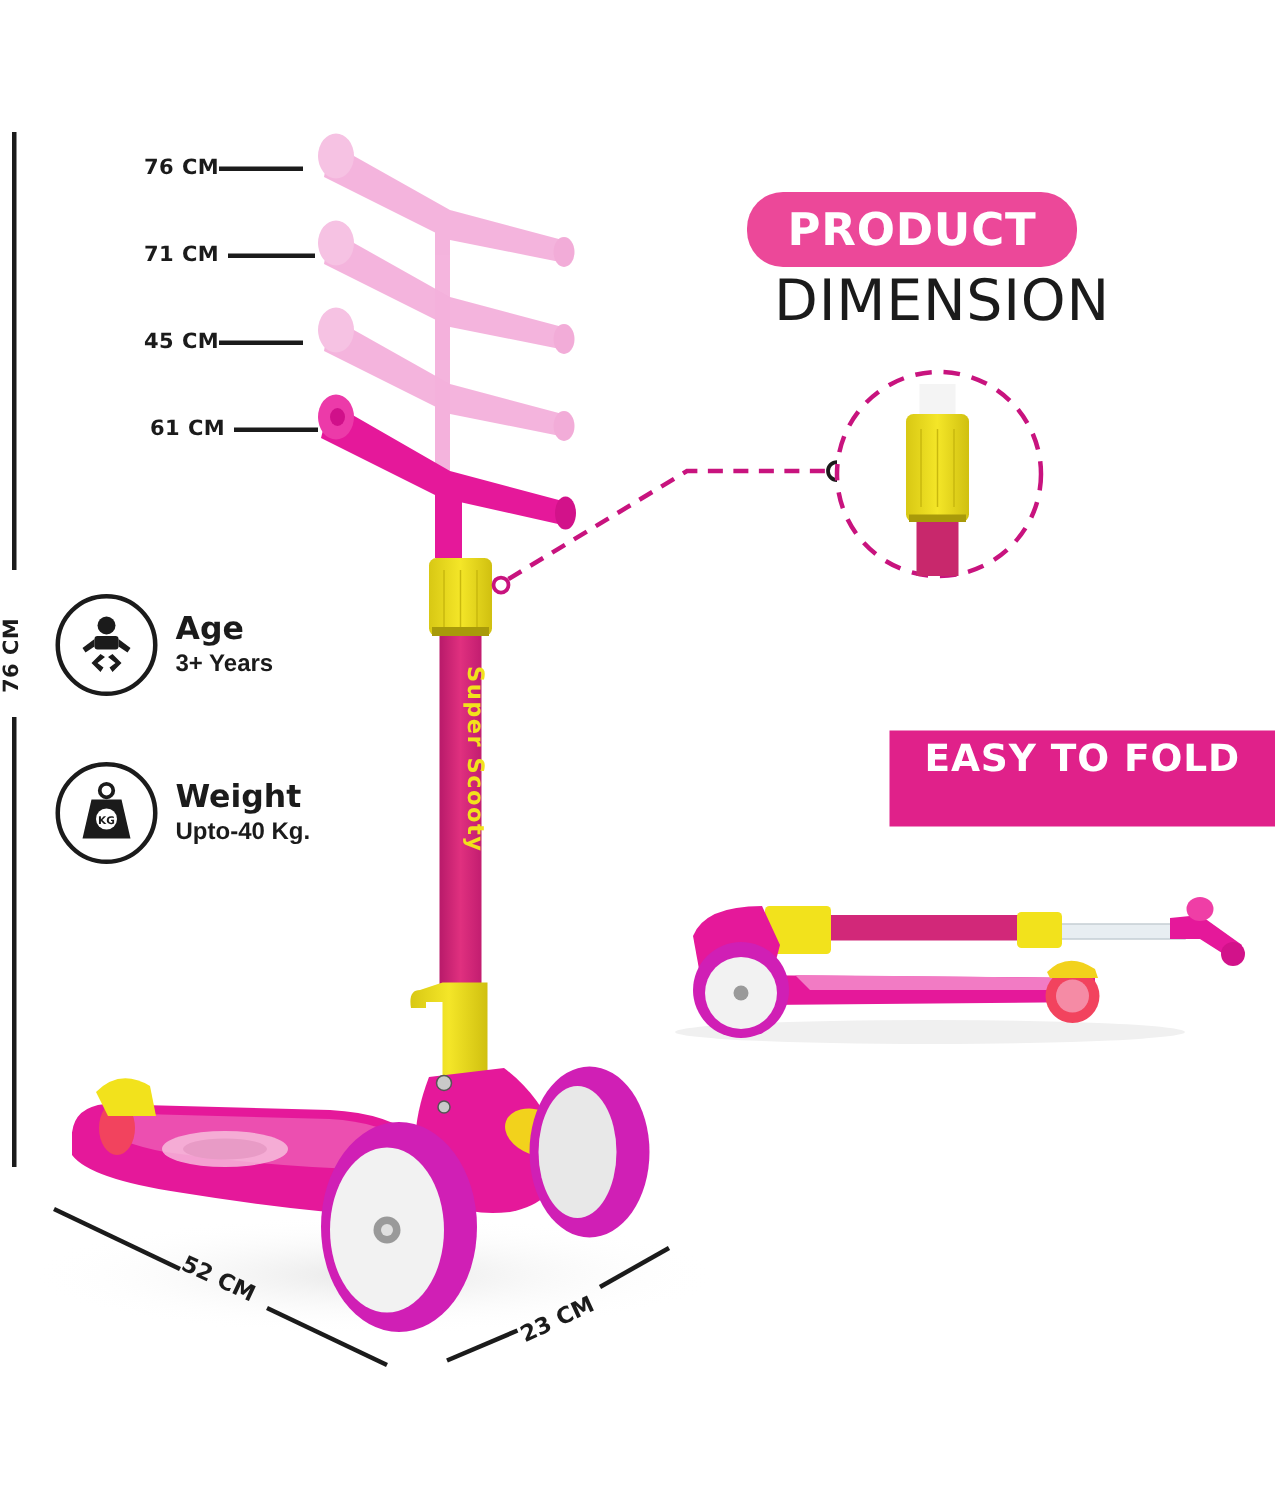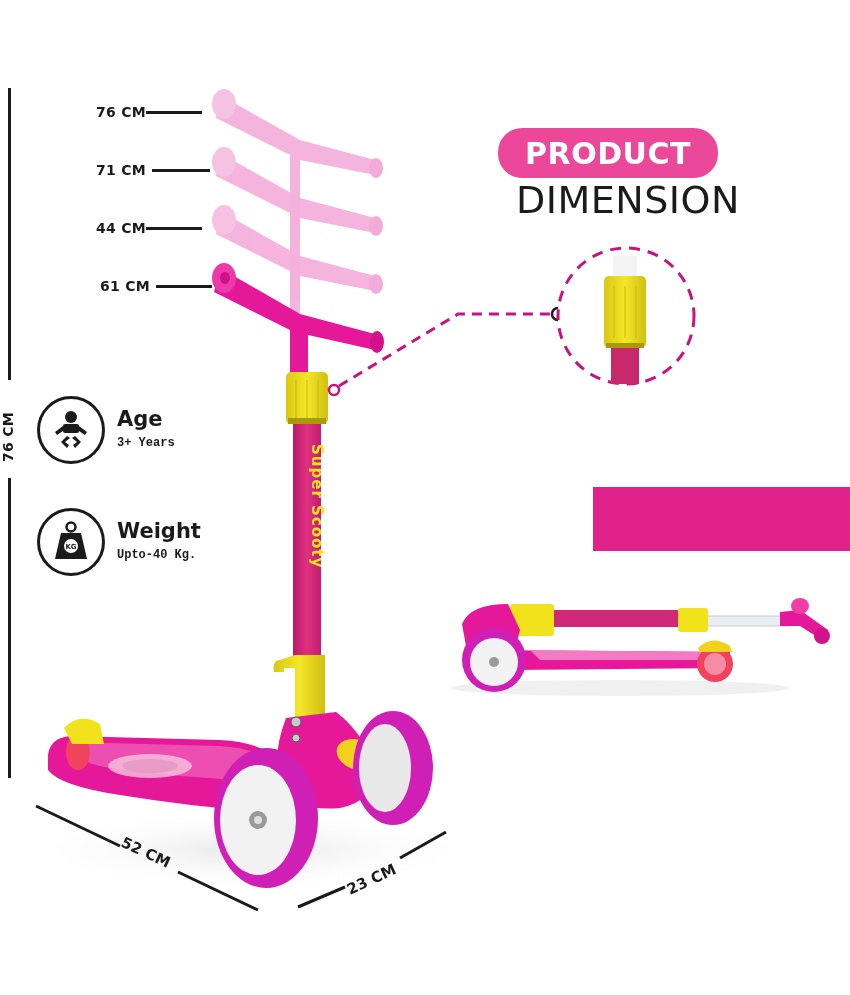--- a/index.html
+++ b/index.html
@@ -6,21 +6,21 @@
     body { width: 850px; height: 995px; position: relative; overflow: hidden; font-family: "Liberation Sans", "DejaVu Sans", sans-serif; color: #1a1a1a; }
     .abs { position: absolute; }
     .dim-label { font-family: "DejaVu Sans", sans-serif; font-weight: 700; font-size: 14px; letter-spacing: 0.3px; color: #1b1b1b; white-space: nowrap; }
     .tick-line { height: 3px; background: #1b1b1b; }
     .vline { width: 3px; background: #1b1b1b; }
     .title-pill { background: #ec4899; color: #fff; border-radius: 24px; font-family: "DejaVu Sans", sans-serif; font-weight: 700; font-size: 30px; letter-spacing: 0.5px; display: flex; align-items: center; justify-content: center; }
     .title-sub { font-family: "DejaVu Sans", sans-serif; font-weight: 400; font-size: 38px; letter-spacing: 0.5px; color: #1b1b1b; }
     .spec { display: flex; align-items: center; }
     .spec-icon { width: 68px; height: 68px; border: 3px solid #1b1b1b; border-radius: 50%; box-sizing: border-box; display: flex; align-items: center; justify-content: center; margin-right: 12px; }
     .spec-title { font-family: "DejaVu Sans", sans-serif; font-weight: 700; font-size: 21px; color: #1b1b1b; line-height: 25px; }
-    .spec-sub { font-family: Liberation Mono, monospace; font-weight: 700; font-size: 12px; color: #1b1b1b; line-height: 22px; }
+    .spec-sub { font-family: Liberation Sans, sans-serif; font-weight: 700; font-size: 16px; color: #1b1b1b; line-height: 22px; }
     .fold-banner { background: #e0218a; color: #fff; text-align: center; box-sizing: border-box; padding-top: 4px; }
     .fold-title { font-family: "DejaVu Sans", sans-serif; font-weight: 700; font-size: 25px; letter-spacing: 0.6px; line-height: 30px; }
     .fold-sub { font-family: "DejaVu Sans", sans-serif; font-weight: 400; font-size: 19px; letter-spacing: 0.6px; line-height: 24px; }
     .rot { transform-origin: left top; }
   </style>
 </head>
 <body>
 
 <div class="abs vline" style="left:8px; top:88px; height:292px;"></div>
 <div class="abs vline" style="left:8px; top:478px; height:300px;"></div>
@@ -28,21 +28,21 @@
 
 <div class="abs" style="left:96px; top:104px; display:flex; align-items:center;">
   <span class="dim-label">76 CM</span>
   <span class="tick-line" style="width:56px;"></span>
 </div>
 <div class="abs" style="left:96px; top:162px; display:flex; align-items:center;">
   <span class="dim-label">71 CM</span>
   <span class="tick-line" style="width:58px; margin-left:6px;"></span>
 </div>
 <div class="abs" style="left:96px; top:220px; display:flex; align-items:center;">
-  <span class="dim-label">44 CM</span>
+  <span class="dim-label">45 CM</span>
   <span class="tick-line" style="width:56px;"></span>
 </div>
 <div class="abs" style="left:100px; top:278px; display:flex; align-items:center;">
   <span class="dim-label">61 CM</span>
   <span class="tick-line" style="width:56px; margin-left:6px;"></span>
 </div>
 
 <div class="abs title-pill" style="left:498px; top:128px; width:220px; height:50px;">PRODUCT</div>
 <div class="abs title-sub" style="left:516px; top:178px;text-align:right;">DIMENSION</div>
 
@@ -72,20 +72,21 @@
       <text x="22" y="29" font-size="7" font-weight="700" text-anchor="middle" fill="#1b1b1b" font-family="DejaVu Sans, sans-serif">KG</text>
     </svg>
   </div>
   <div>
     <div class="spec-title">Weight</div>
     <div class="spec-sub">Upto-40 Kg.</div>
   </div>
 </div>
 
 <div class="abs fold-banner" style="left:593px; top:487px; width:257px; height:64px;">
+  <div class="fold-title">EASY TO FOLD</div>
 </div>
 
 <svg class="abs" style="left:0; top:0;" width="850" height="995" viewBox="0 0 850 995">
   <defs>
     <linearGradient id="stemGrad" x1="0" x2="1">
       <stop offset="0" stop-color="#b81a6a"></stop>
       <stop offset="0.5" stop-color="#e0307f"></stop>
       <stop offset="1" stop-color="#c21d70"></stop>
     </linearGradient>
     <linearGradient id="yelGrad" x1="0" x2="1">

